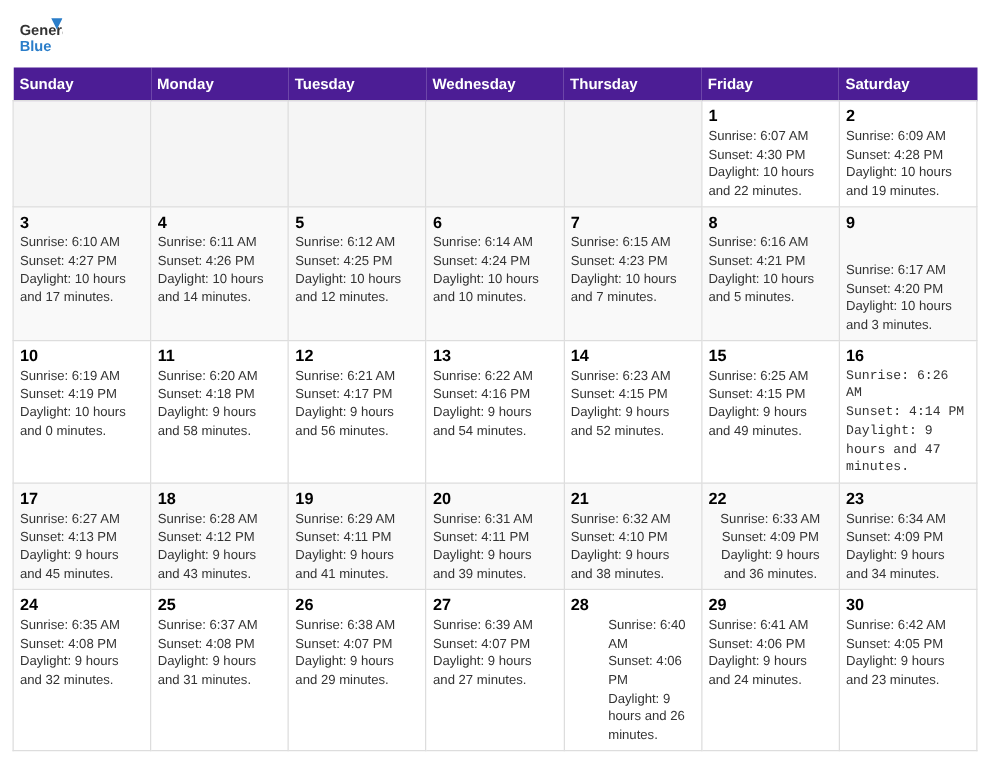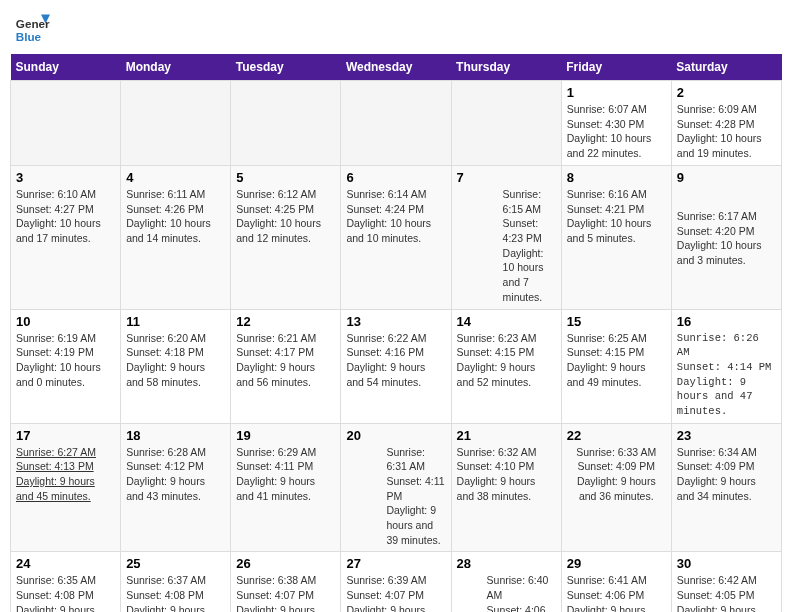--- a/index.html
+++ b/index.html
@@ -148,21 +148,21 @@
 Daylight: 10 hours and 12 minutes.</div>
         </td>
         <td>
           <div class="day-num">6</div>
           <div class="day-info" style="white-space: pre-line;">Sunrise: 6:14 AM
 Sunset: 4:24 PM
 Daylight: 10 hours and 10 minutes.</div>
         </td>
         <td>
           <div class="day-num">7</div>
-          <div class="day-info" style="white-space: pre-line; margin-left: 46px;">Sunrise: 6:15 AM
+          <div class="day-info" style="white-space: pre-line;">Sunrise: 6:15 AM
 Sunset: 4:23 PM
 Daylight: 10 hours and 7 minutes.</div>
         </td>
         <td>
           <div class="day-num">8</div>
           <div class="day-info" style="white-space: pre-line;">Sunrise: 6:16 AM
 Sunset: 4:21 PM
 Daylight: 10 hours and 5 minutes.</div>
         </td>
         <td>
@@ -212,39 +212,39 @@
         <td>
           <div class="day-num">16</div>
           <div class="day-info" style="white-space: pre-line; font-family: Liberation Mono, monospace;">Sunrise: 6:26 AM
 Sunset: 4:14 PM
 Daylight: 9 hours and 47 minutes.</div>
         </td>
       </tr>
       <tr>
         <td>
           <div class="day-num">17</div>
-          <div class="day-info" style="white-space: pre-line; text-decoration: underline;">Sunrise: 6:27 AM
+          <div class="day-info" style="white-space: pre-line;">Sunrise: 6:27 AM
 Sunset: 4:13 PM
 Daylight: 9 hours and 45 minutes.</div>
         </td>
         <td>
           <div class="day-num">18</div>
           <div class="day-info" style="white-space: pre-line;">Sunrise: 6:28 AM
 Sunset: 4:12 PM
 Daylight: 9 hours and 43 minutes.</div>
         </td>
         <td>
           <div class="day-num">19</div>
           <div class="day-info" style="white-space: pre-line;">Sunrise: 6:29 AM
 Sunset: 4:11 PM
 Daylight: 9 hours and 41 minutes.</div>
         </td>
         <td>
           <div class="day-num">20</div>
-          <div class="day-info" style="white-space: pre-line; margin-left: 40px;">Sunrise: 6:31 AM
+          <div class="day-info" style="white-space: pre-line;">Sunrise: 6:31 AM
 Sunset: 4:11 PM
 Daylight: 9 hours and 39 minutes.</div>
         </td>
         <td>
           <div class="day-num">21</div>
           <div class="day-info" style="white-space: pre-line;">Sunrise: 6:32 AM
 Sunset: 4:10 PM
 Daylight: 9 hours and 38 minutes.</div>
         </td>
         <td>

